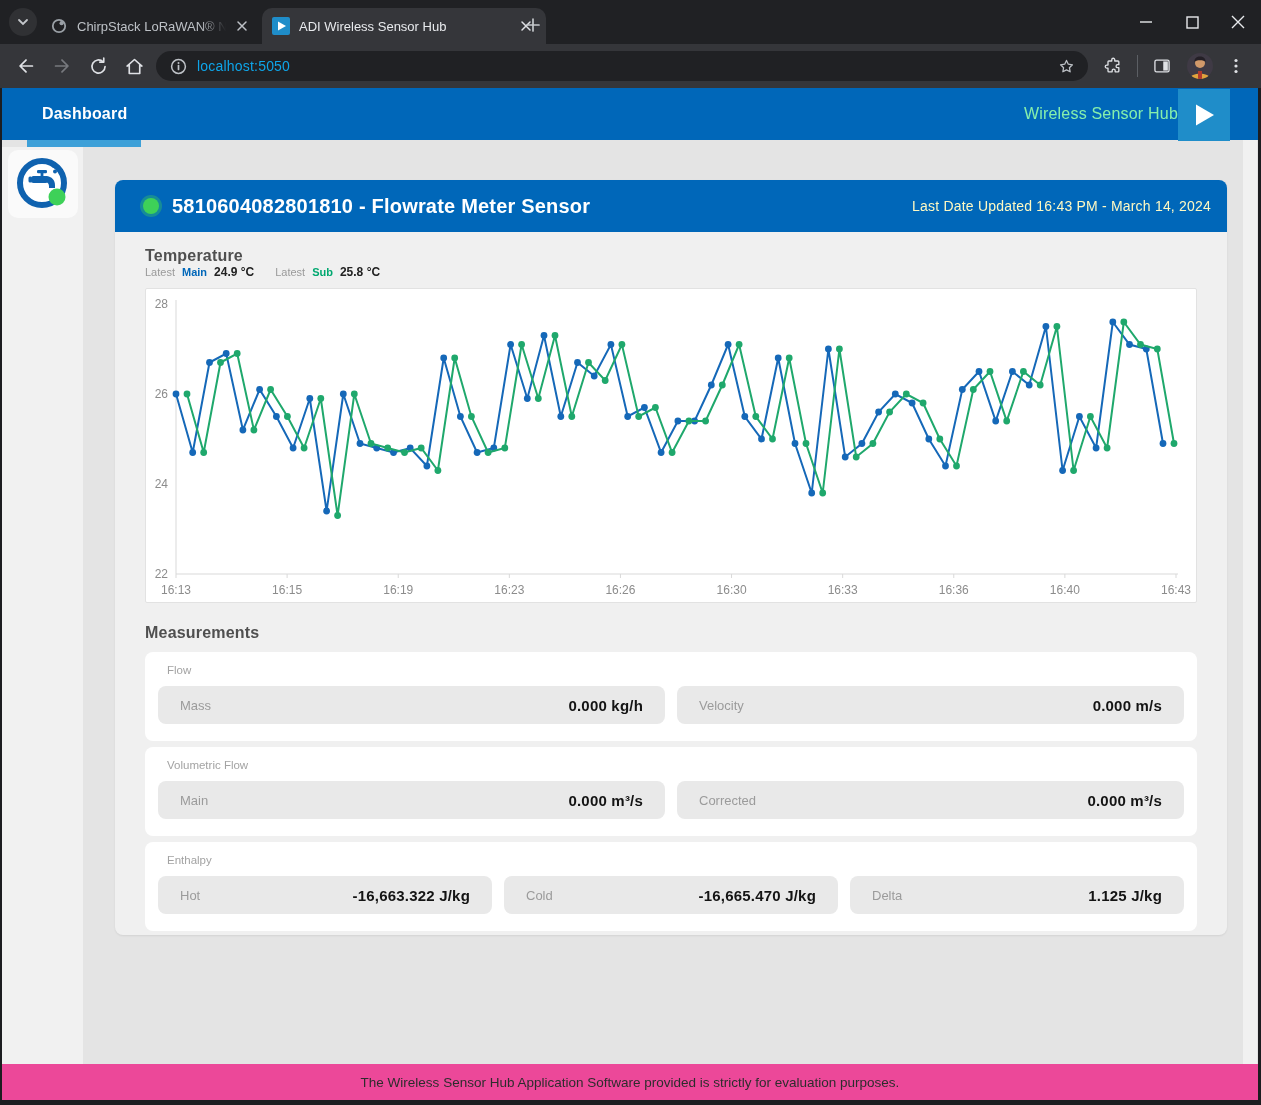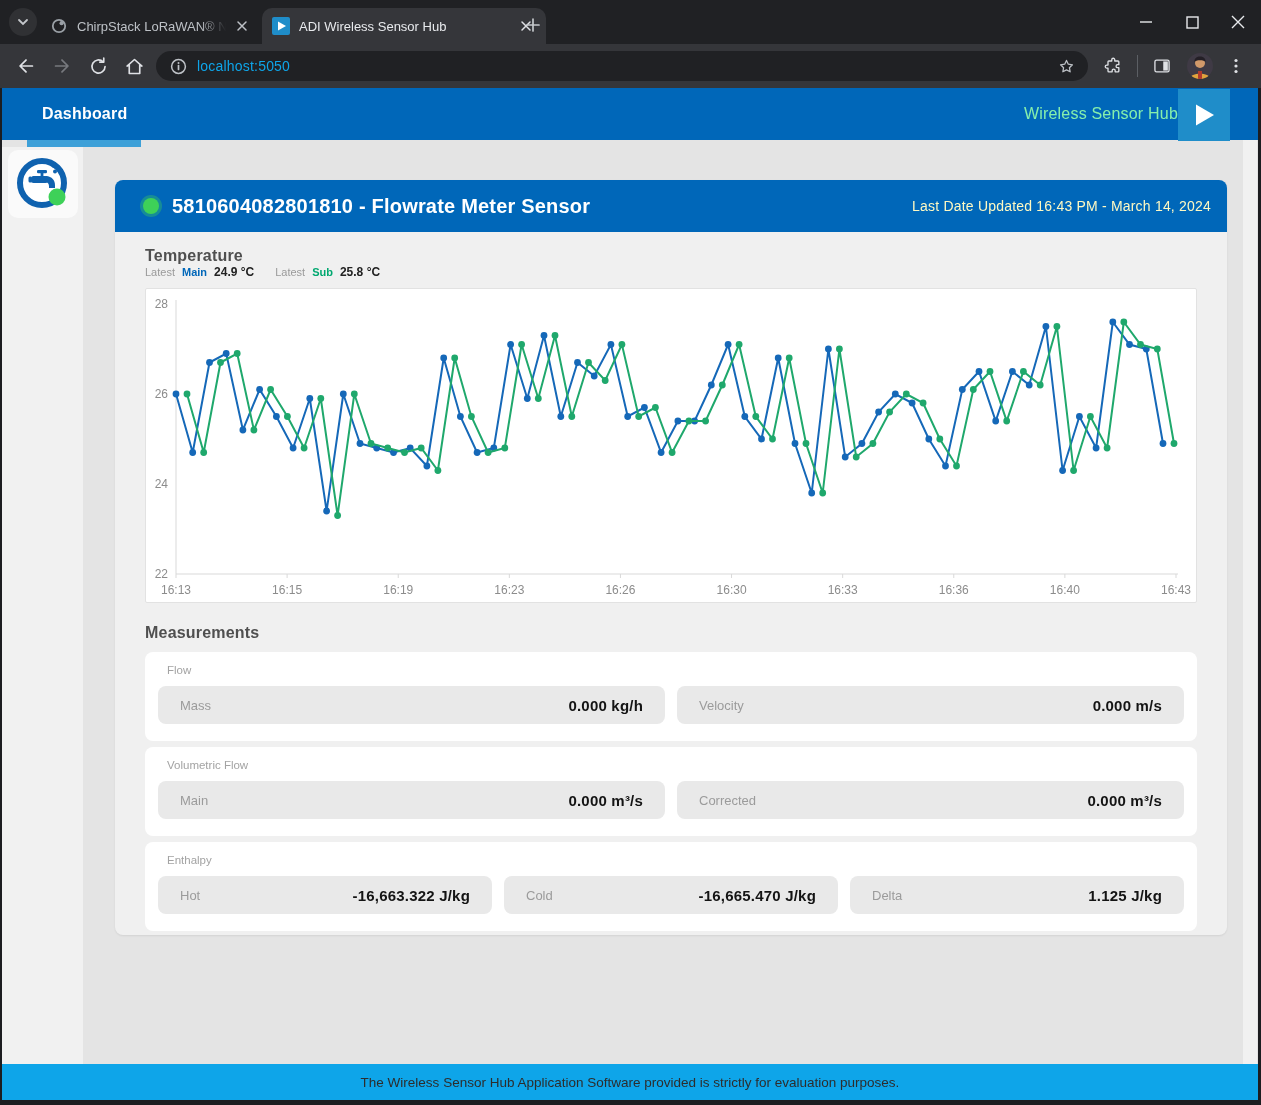--- a/index.html
+++ b/index.html
@@ -63,21 +63,21 @@
   .latest .val:last-child{margin-right:0;}
   .chart-panel{margin:0 30px;height:315px;background:#fff;border:1px solid #e2e2e2;border-radius:2px;box-sizing:border-box;}
   .meas-head{margin:21px 30px 10px;}
   .group{margin:0 30px 6px;background:#fff;border-radius:8px;padding:12px 13px 17px;}
   .group-label{font-size:11.5px;color:#a3a3a3;margin:0 9px 10px;}
   .pill-row{display:flex;gap:12px;}
   .pill{flex:1;height:38px;background:#e9e9e9;border-radius:8px;display:flex;align-items:center;
     justify-content:space-between;padding:0 22px;}
   .pill .lbl{font-size:13px;color:#9b9b9b;}
   .pill .val{font-size:15px;font-weight:700;color:#141414;letter-spacing:.2px;}
-  .footer{position:absolute;left:0;top:976px;width:1256px;height:36px;background:#0ea5e9;
+  .footer{position:absolute;left:0;top:976px;width:1256px;height:36px;background:#ec4899;
     display:flex;align-items:center;justify-content:center;font-size:13.5px;color:#2d2d2d;}
   .scroll-strip{position:absolute;right:1px;top:52px;width:14px;height:924px;background:#f1f1f1;}
   .ax-label{font-size:12px;fill:#8c8c8c;font-family:"Liberation Sans",sans-serif;}
 </style>
 </head>
 <body>
 
 <div class="titlebar">
   <div class="tabsearch">
     <span>

